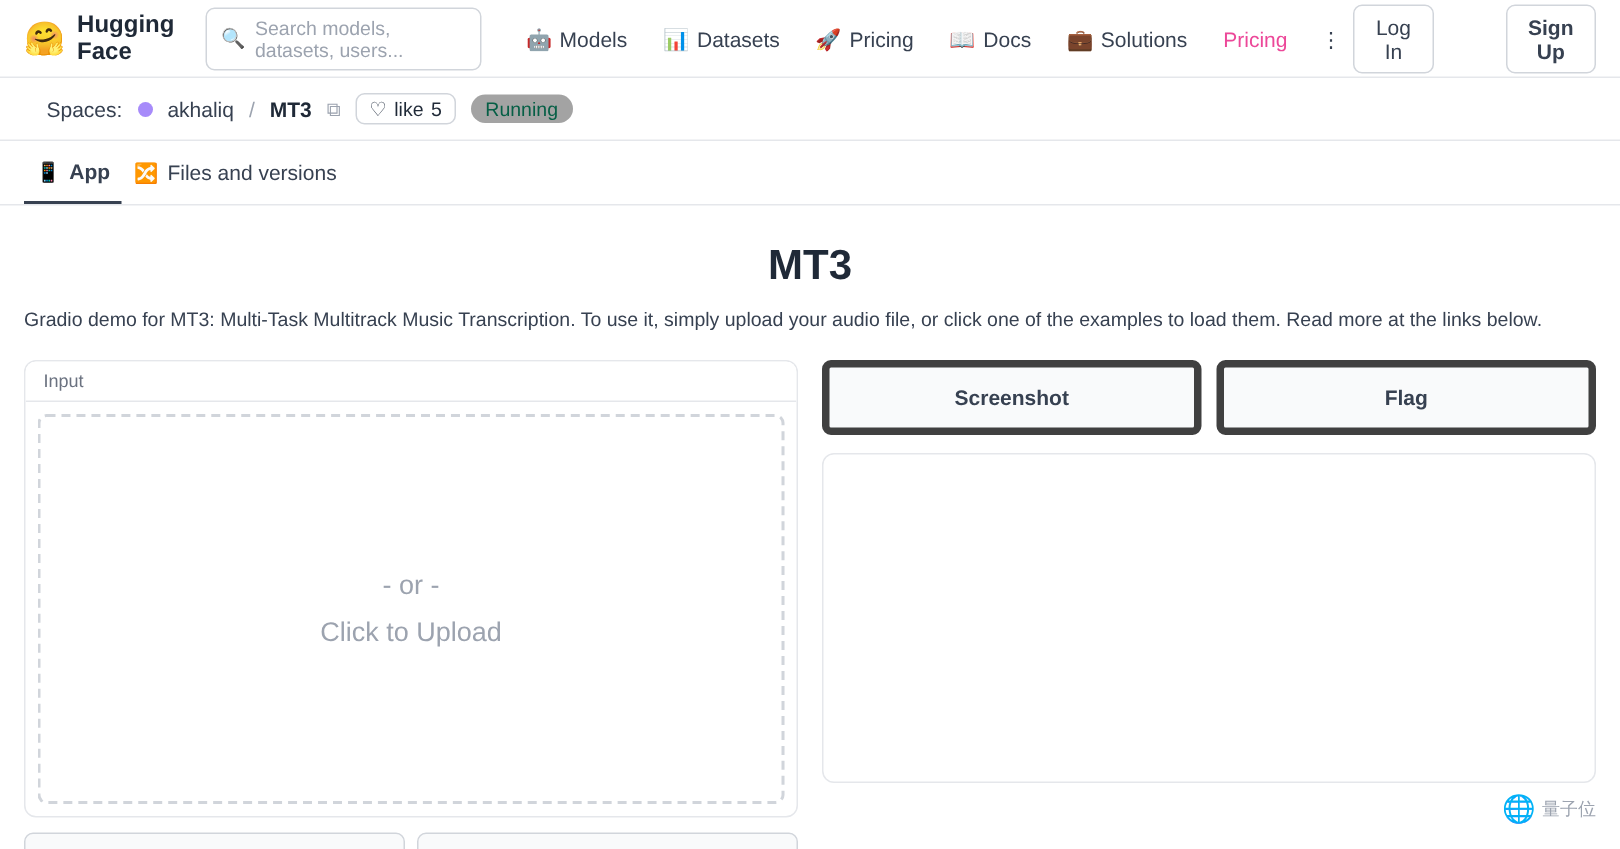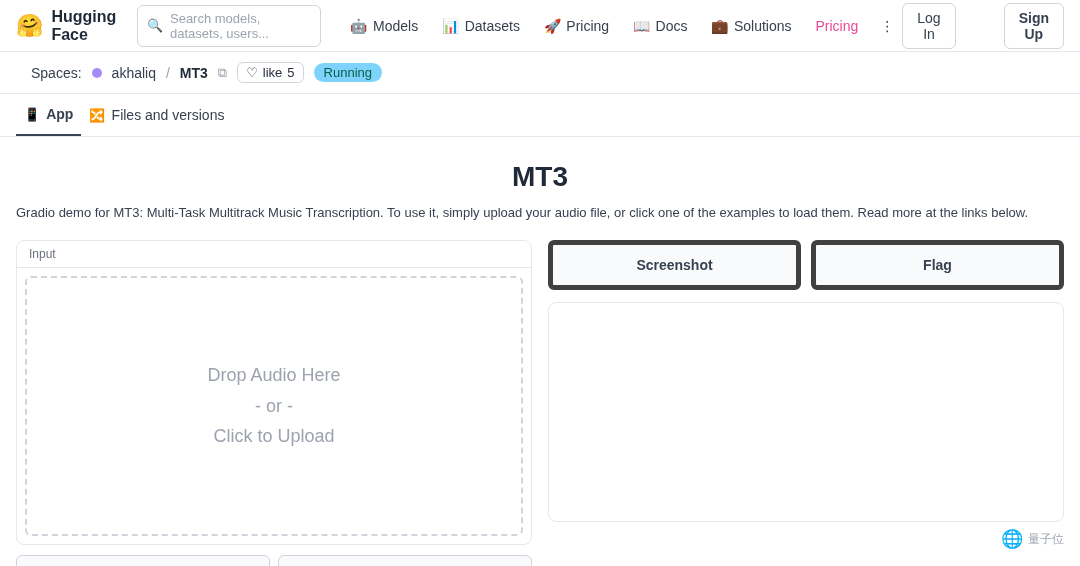--- a/index.html
+++ b/index.html
@@ -44,21 +44,21 @@
     .spaces-user { color: #374151; }
     .spaces-sep { color: #9ca3af; }
     .spaces-repo { font-weight: 700; color: #1f2937; }
     .spaces-copy-icon { color: #9ca3af; cursor: pointer; font-size: 13px; }
     .spaces-like {
       display: flex; align-items: center; gap: 5px; border: 1px solid #d1d5db;
       border-radius: 6px; padding: 2px 8px; font-size: 13px; cursor: pointer;
     }
     .spaces-like-heart { color: #374151; }
     .spaces-running {
-      background: #7dd3fc; color: #065f46; padding: 2px 10px; border-radius: 12px;
+      background: #a3a3a3; color: #065f46; padding: 2px 10px; border-radius: 12px;
       font-size: 13px; font-weight: 500;
     }
 
     
     .tabs {
       display: flex; align-items: center; padding: 0 16px;
       border-bottom: 1px solid #e5e7eb;
     }
     .tab {
       display: flex; align-items: center; gap: 6px; padding: 12px 8px;
@@ -182,21 +182,20 @@
   <h1 class="app-title">MT3</h1>
   <p class="app-desc">Gradio demo for MT3: Multi-Task Multitrack Music Transcription. To use it, simply upload your audio file, or click one of the examples to load them. Read more at the links below.</p>
 
   <div class="gradio-area">
 
     <div class="gradio-left">
       <div class="input-panel">
         <div class="input-label">Input</div>
         <div class="drop-zone">
           <div class="drop-text">
-            <div>Drop Audio Here</div>
             <div>- or -</div>
             <div>Click to Upload</div>
           </div>
         </div>
       </div>
       <div class="action-buttons">
         <button class="btn-clear">Clear</button>
         <button class="btn-submit">Submit</button>
       </div>
     </div>

